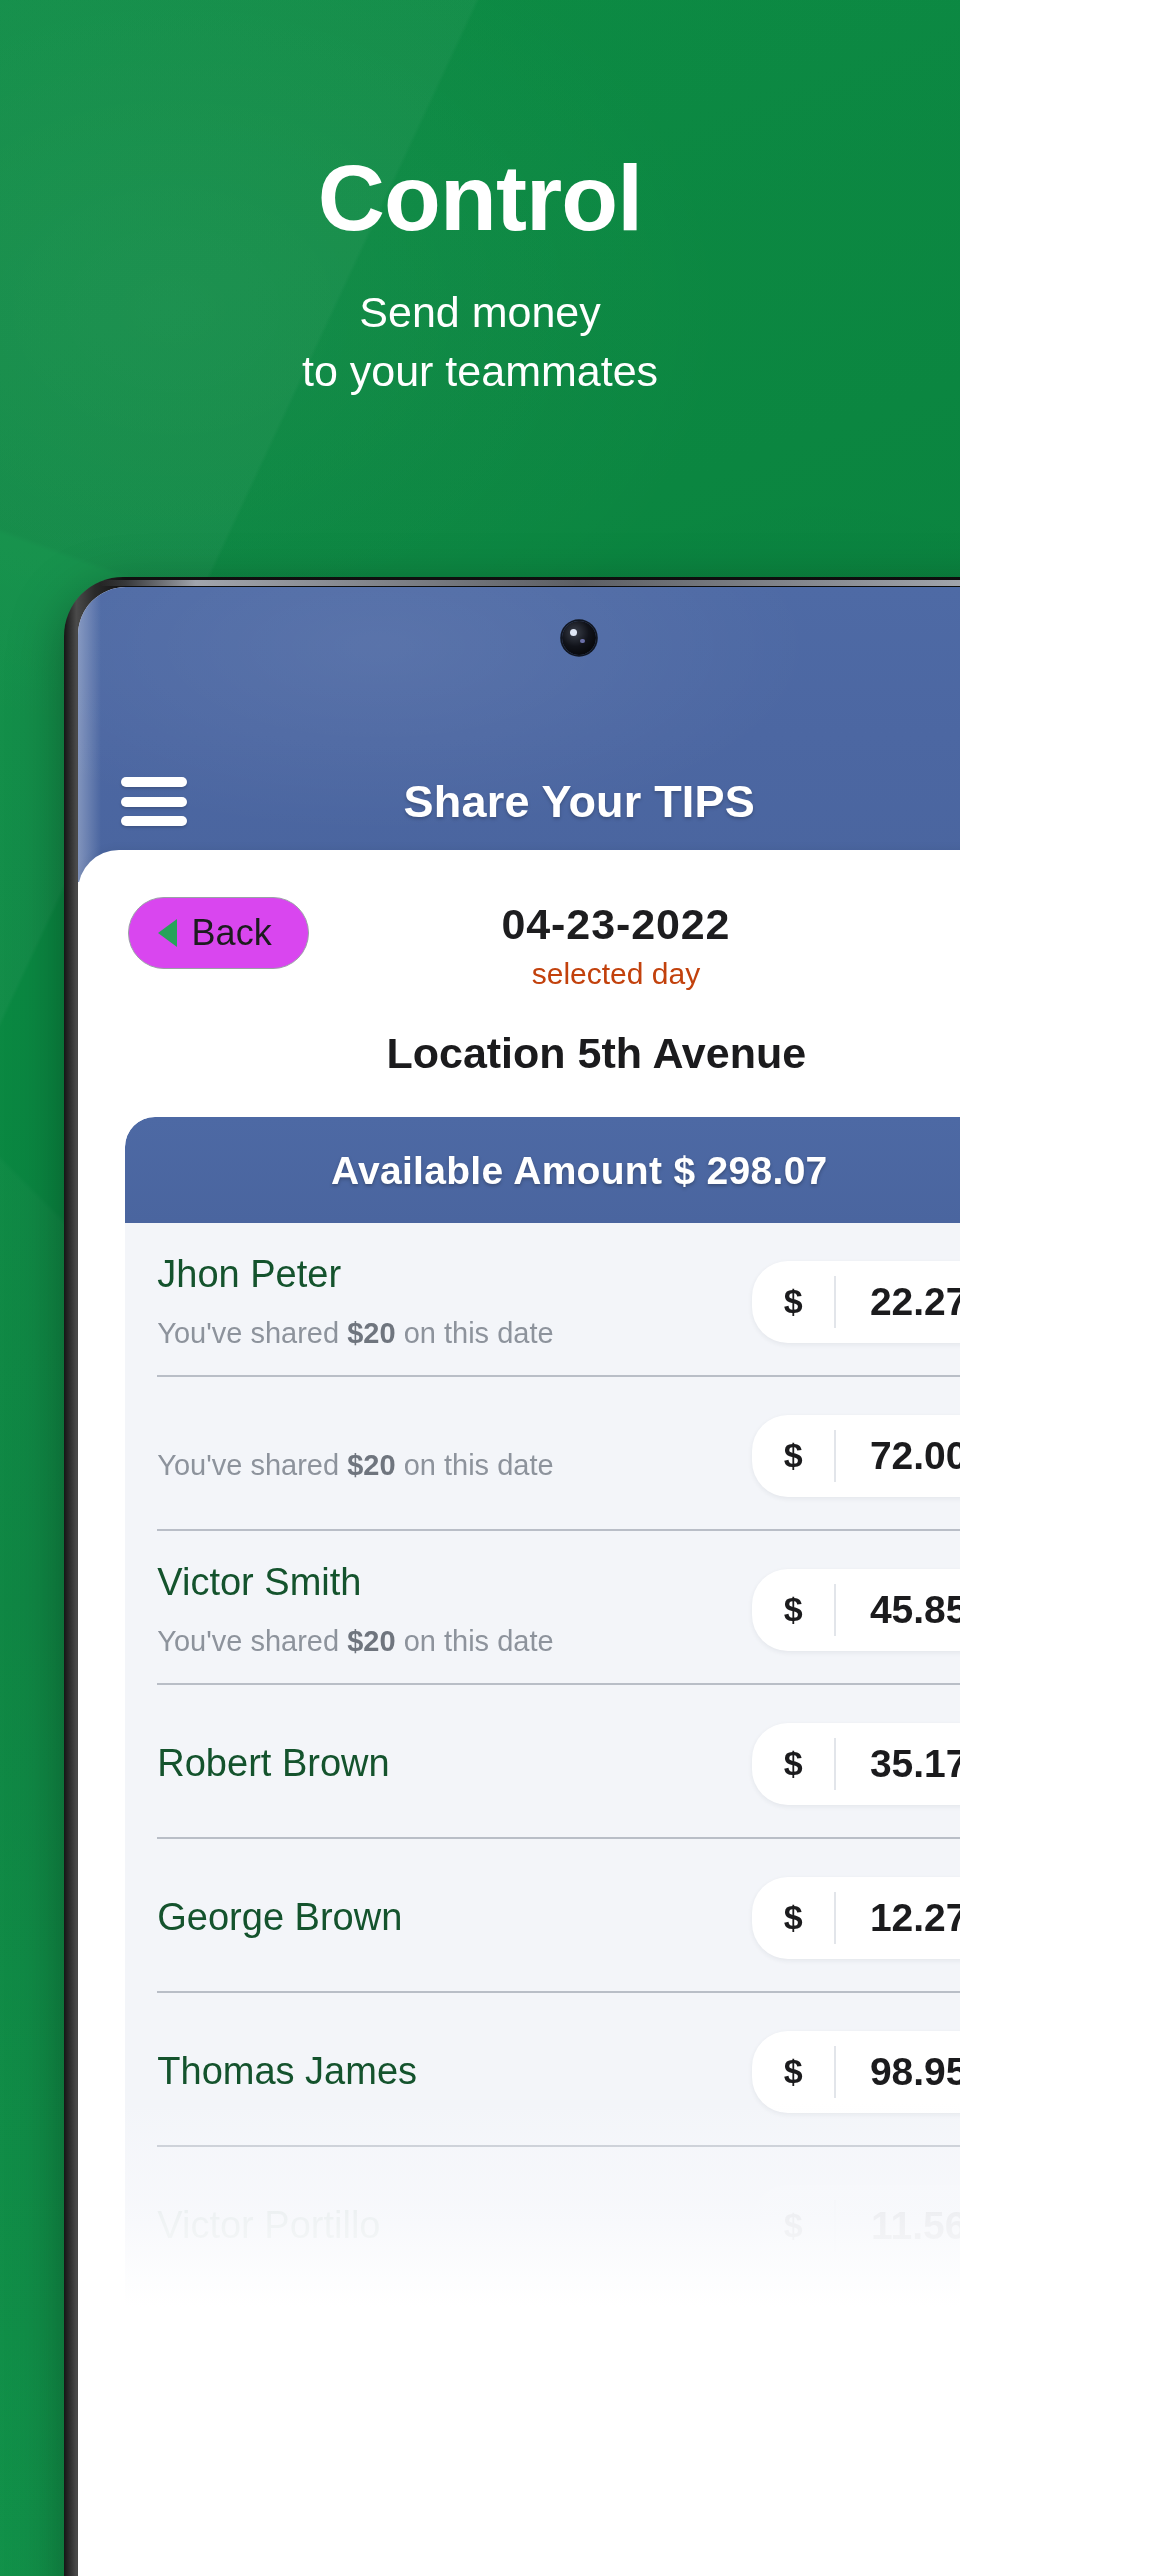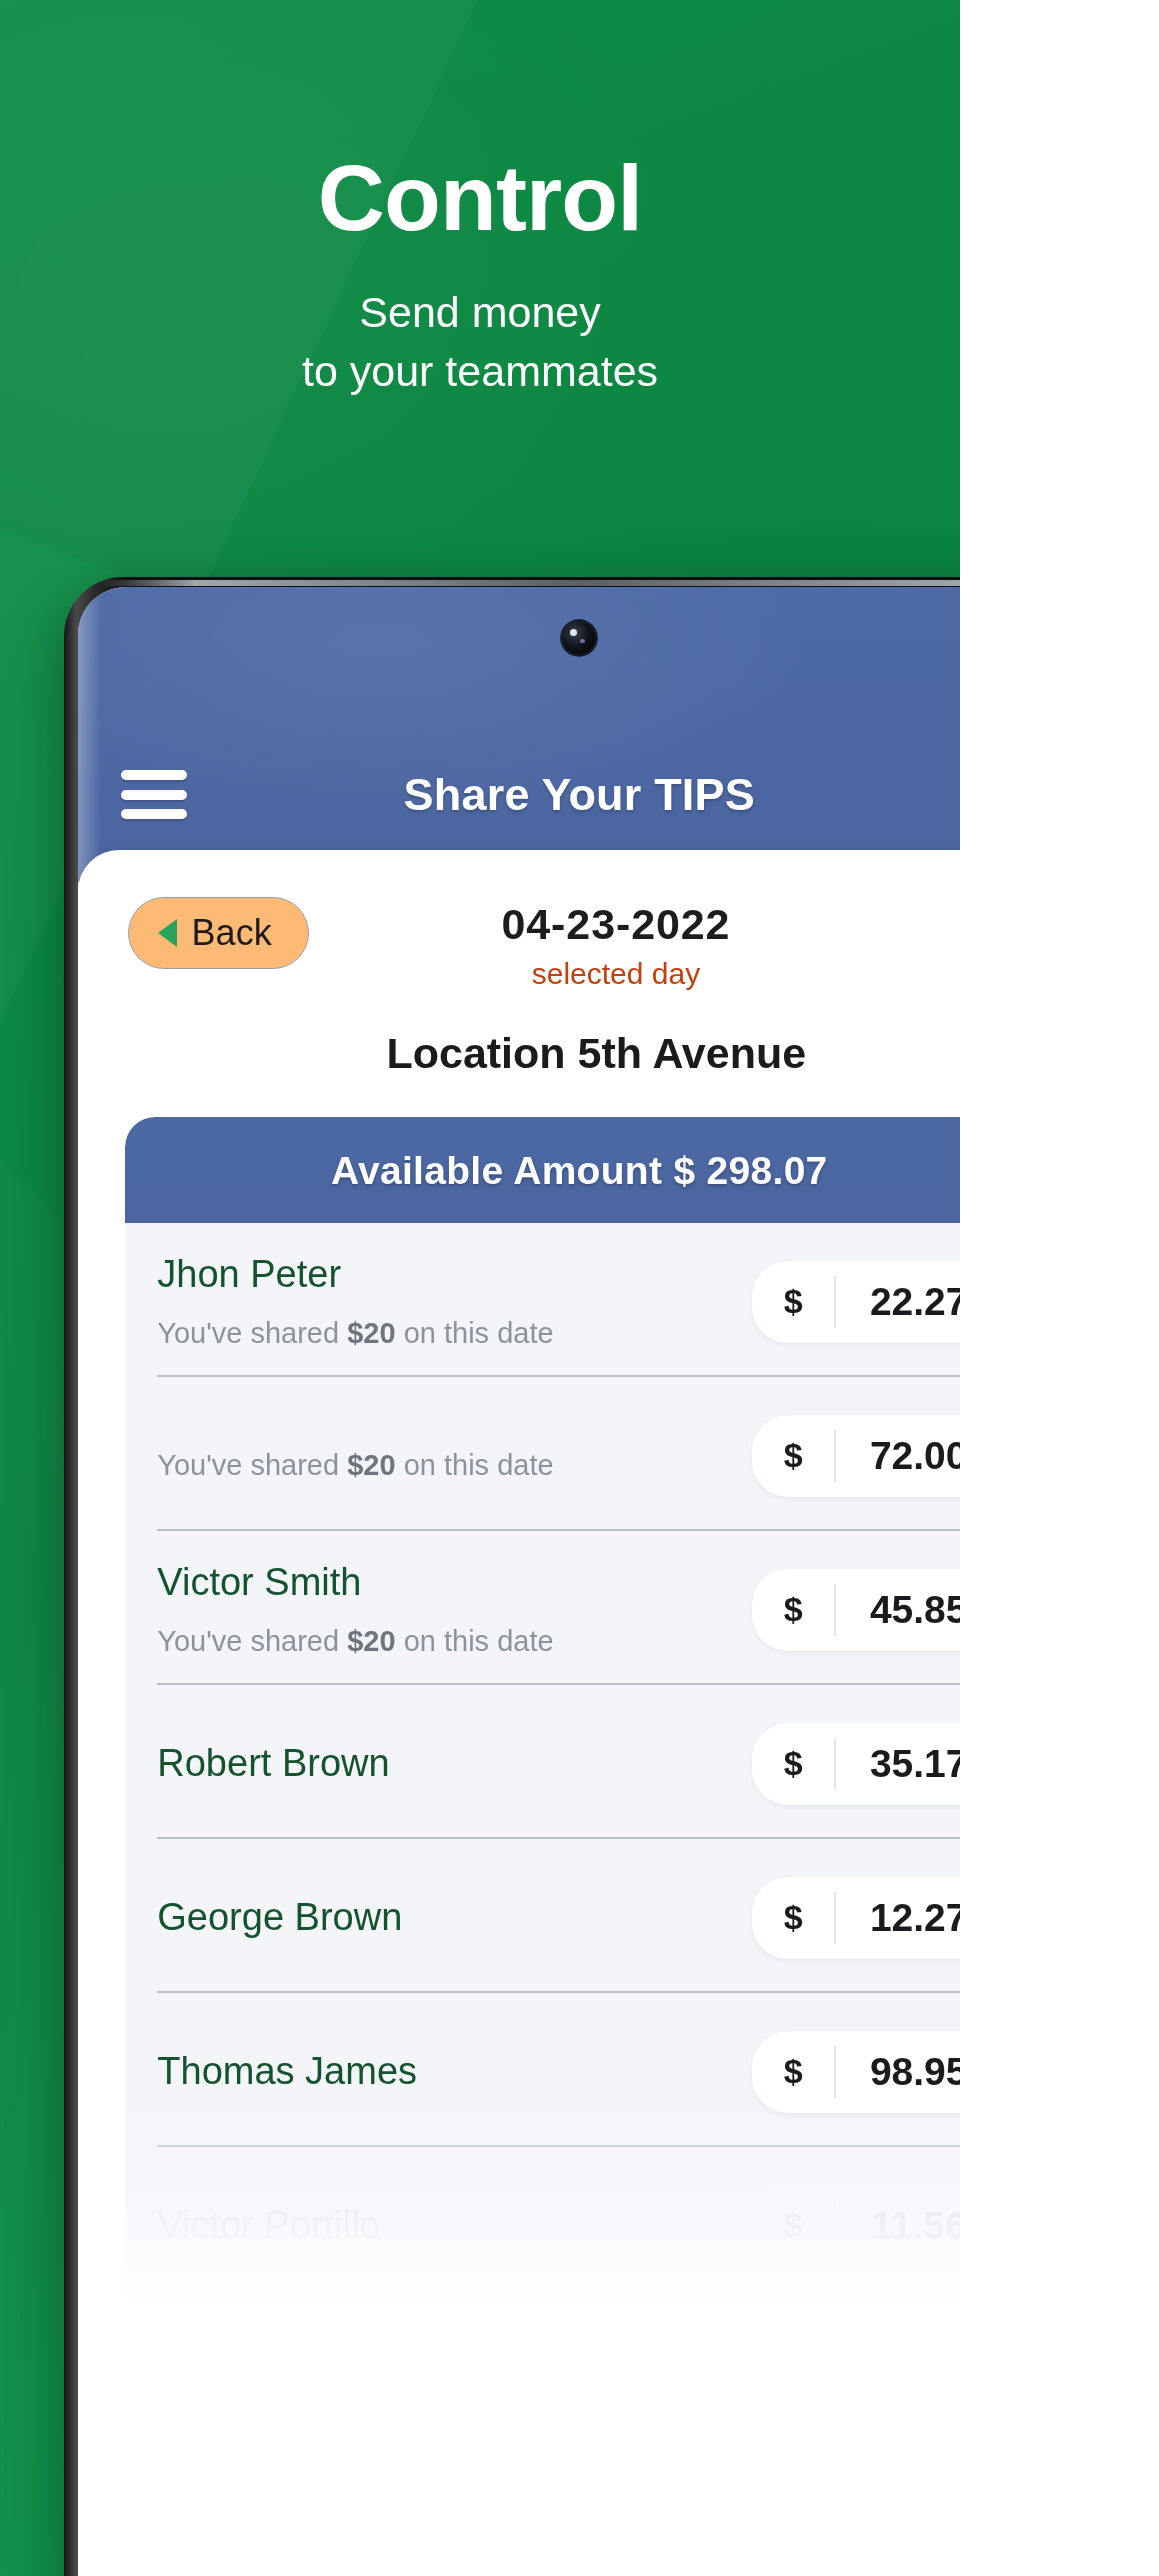--- a/index.html
+++ b/index.html
@@ -122,21 +122,21 @@
   }
   .camera i {
     position:absolute; left:8px; top:8px; width:7.2px; height:7.2px;
     border-radius:50%; background:#dfe7f5;
   }
   .camera i.b {
     left:18px; top:18px; width:4.5px; height:4.5px; background:#6b6fa8;
   }
   .appbar-row {
     position: absolute;
-    left: 0; right: 0; bottom: 55px;
+    left: 0; right: 0; bottom: 48px;
     display: flex; align-items: center;
     padding: 0 43px;
     z-index: 5;
   }
   .hamburger { width: 66px; display:flex; flex-direction:column; gap:9.8px; cursor:pointer; }
   .hamburger span {
     display:block; height:9.8px; border-radius:5.4px; background:#ffffff;
     box-shadow: 0 1.8px 2.7px rgba(0,0,0,0.18);
   }
   .appbar-title {
@@ -165,21 +165,21 @@
 
   .top-row {
     display: flex; align-items: flex-start;
     padding: 47px 50px 0 50px;
   }
   .back-btn {
     display: inline-flex; align-items: center; gap: 14.3px;
     border: 1.8px solid #9aa0a6;
     border-radius: 39px;
     padding: 14.3px 36px 14.3px 29px;
-    background: #fdba74;
+    background: #d946ef;
     cursor: pointer;
   }
   .back-tri {
     width: 0; height: 0;
     border-top: 14.3px solid transparent;
     border-bottom: 14.3px solid transparent;
     border-right: 19.7px solid #27a35a;
   }
   .back-label { font-size: 36px; color: #1c1c1e; font-weight: 400; }
 

